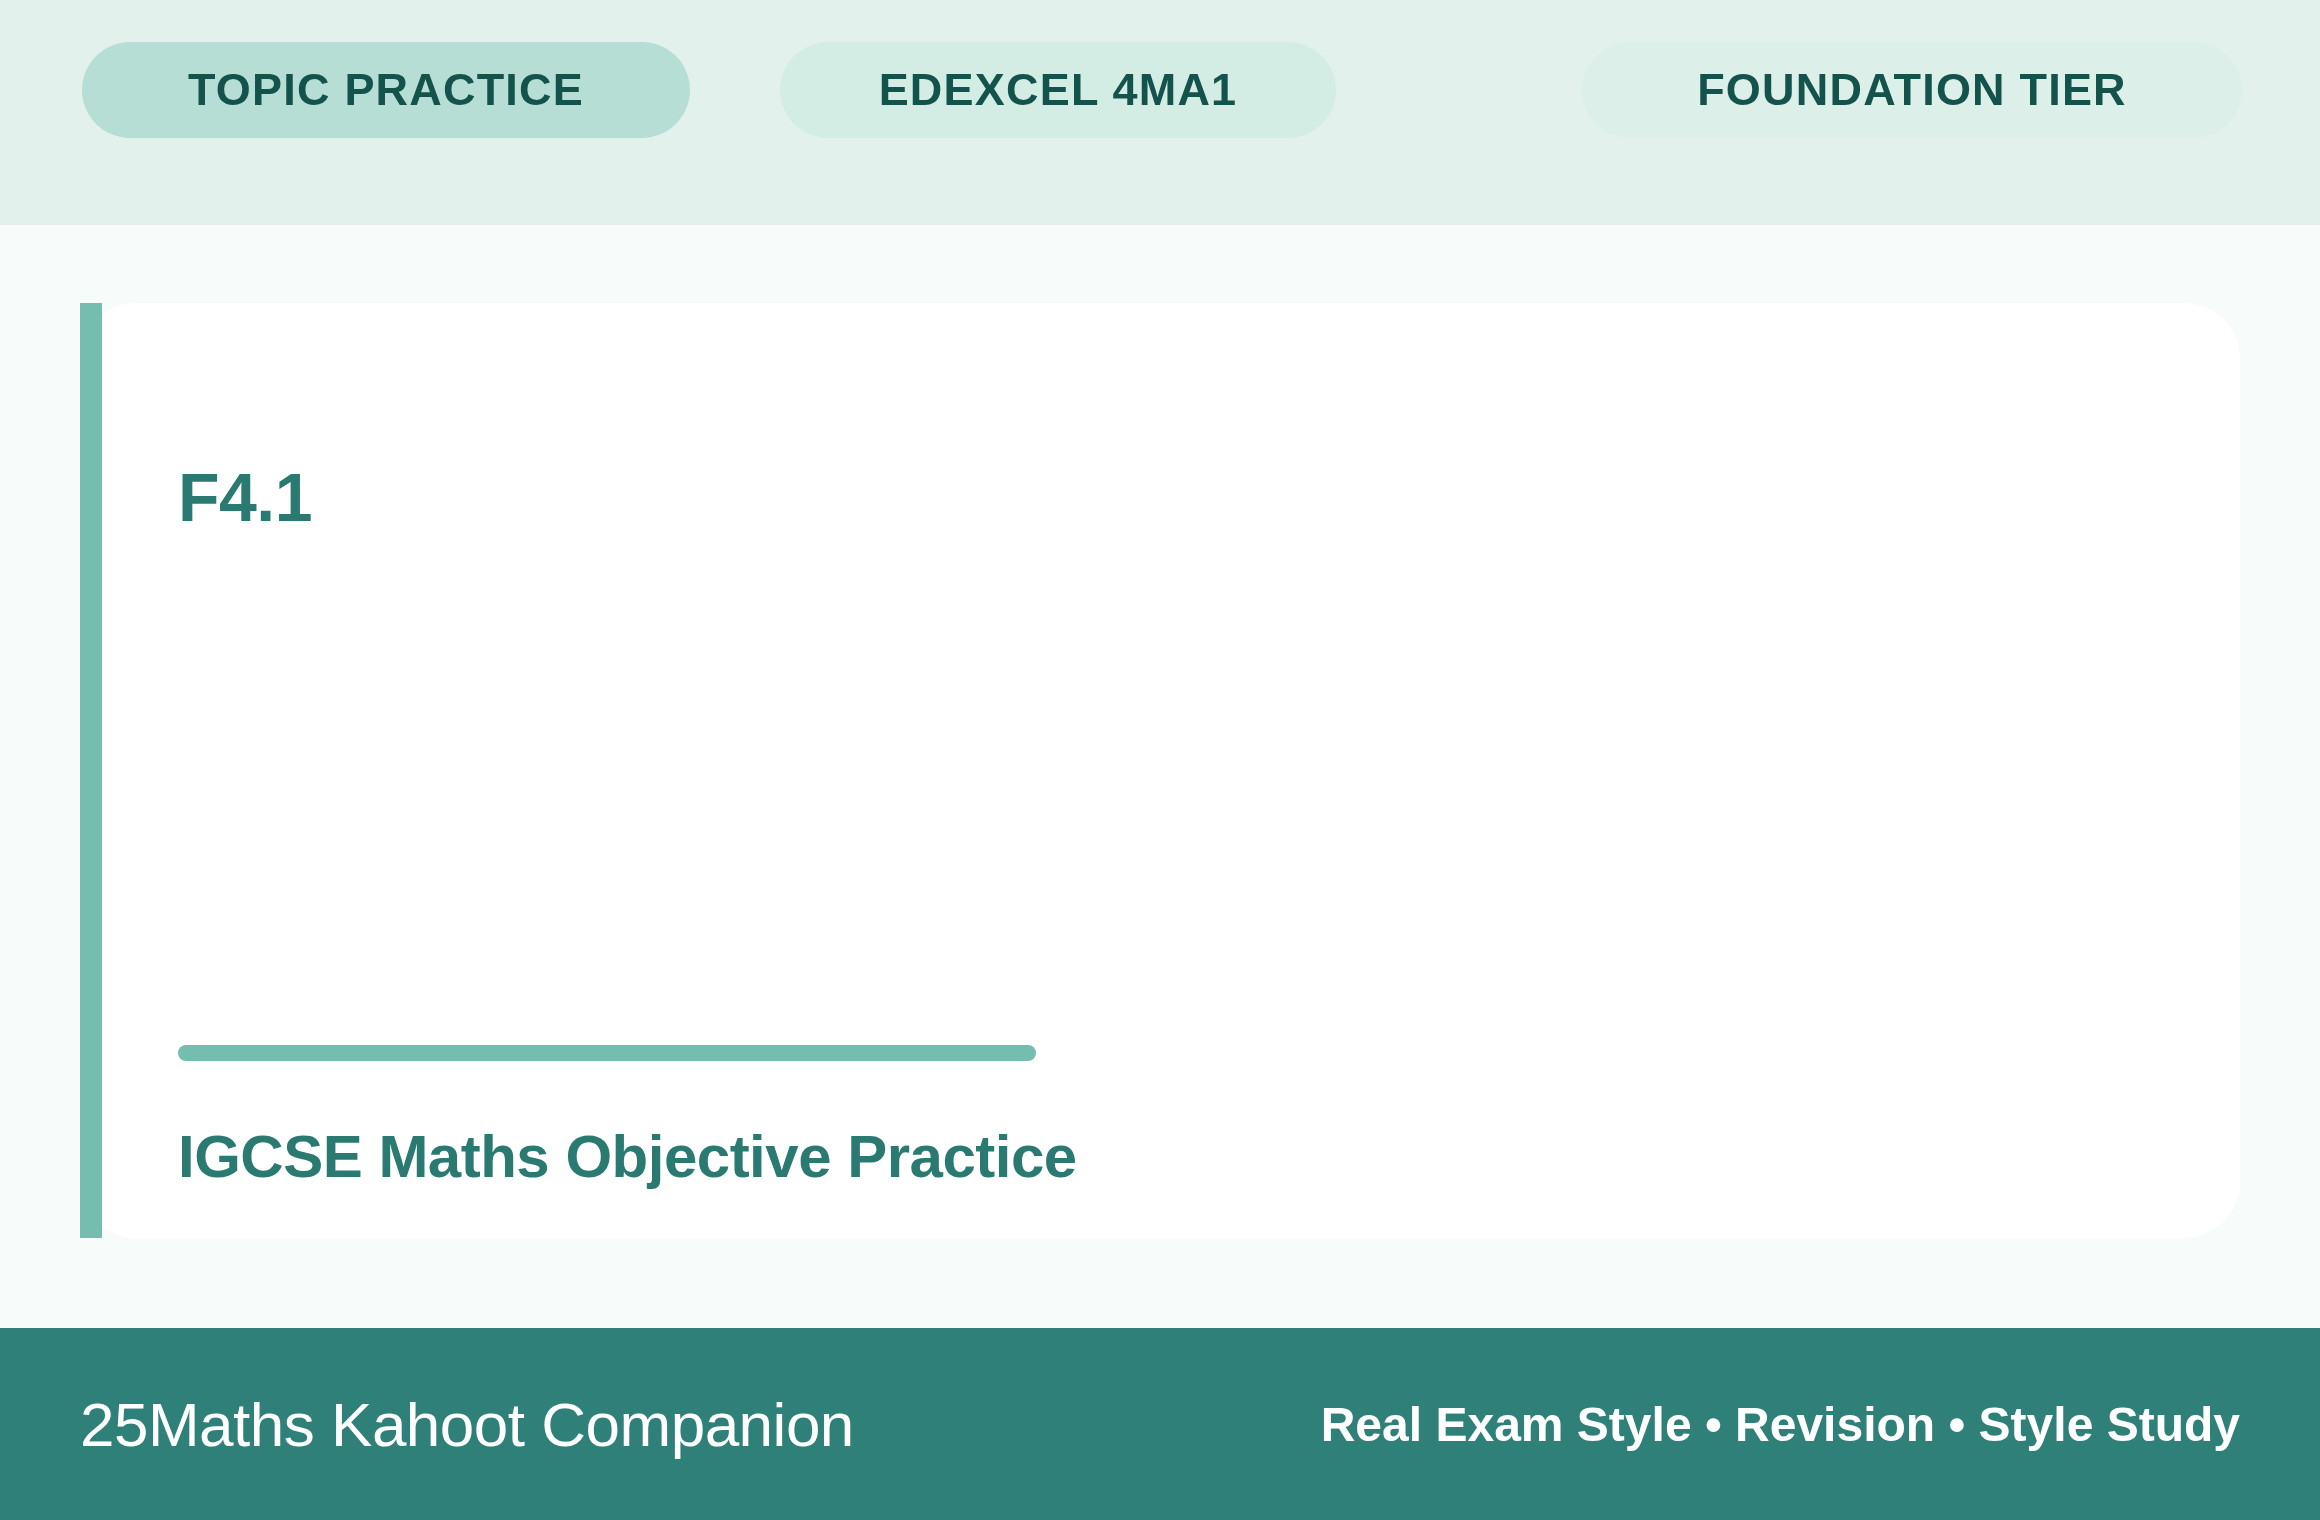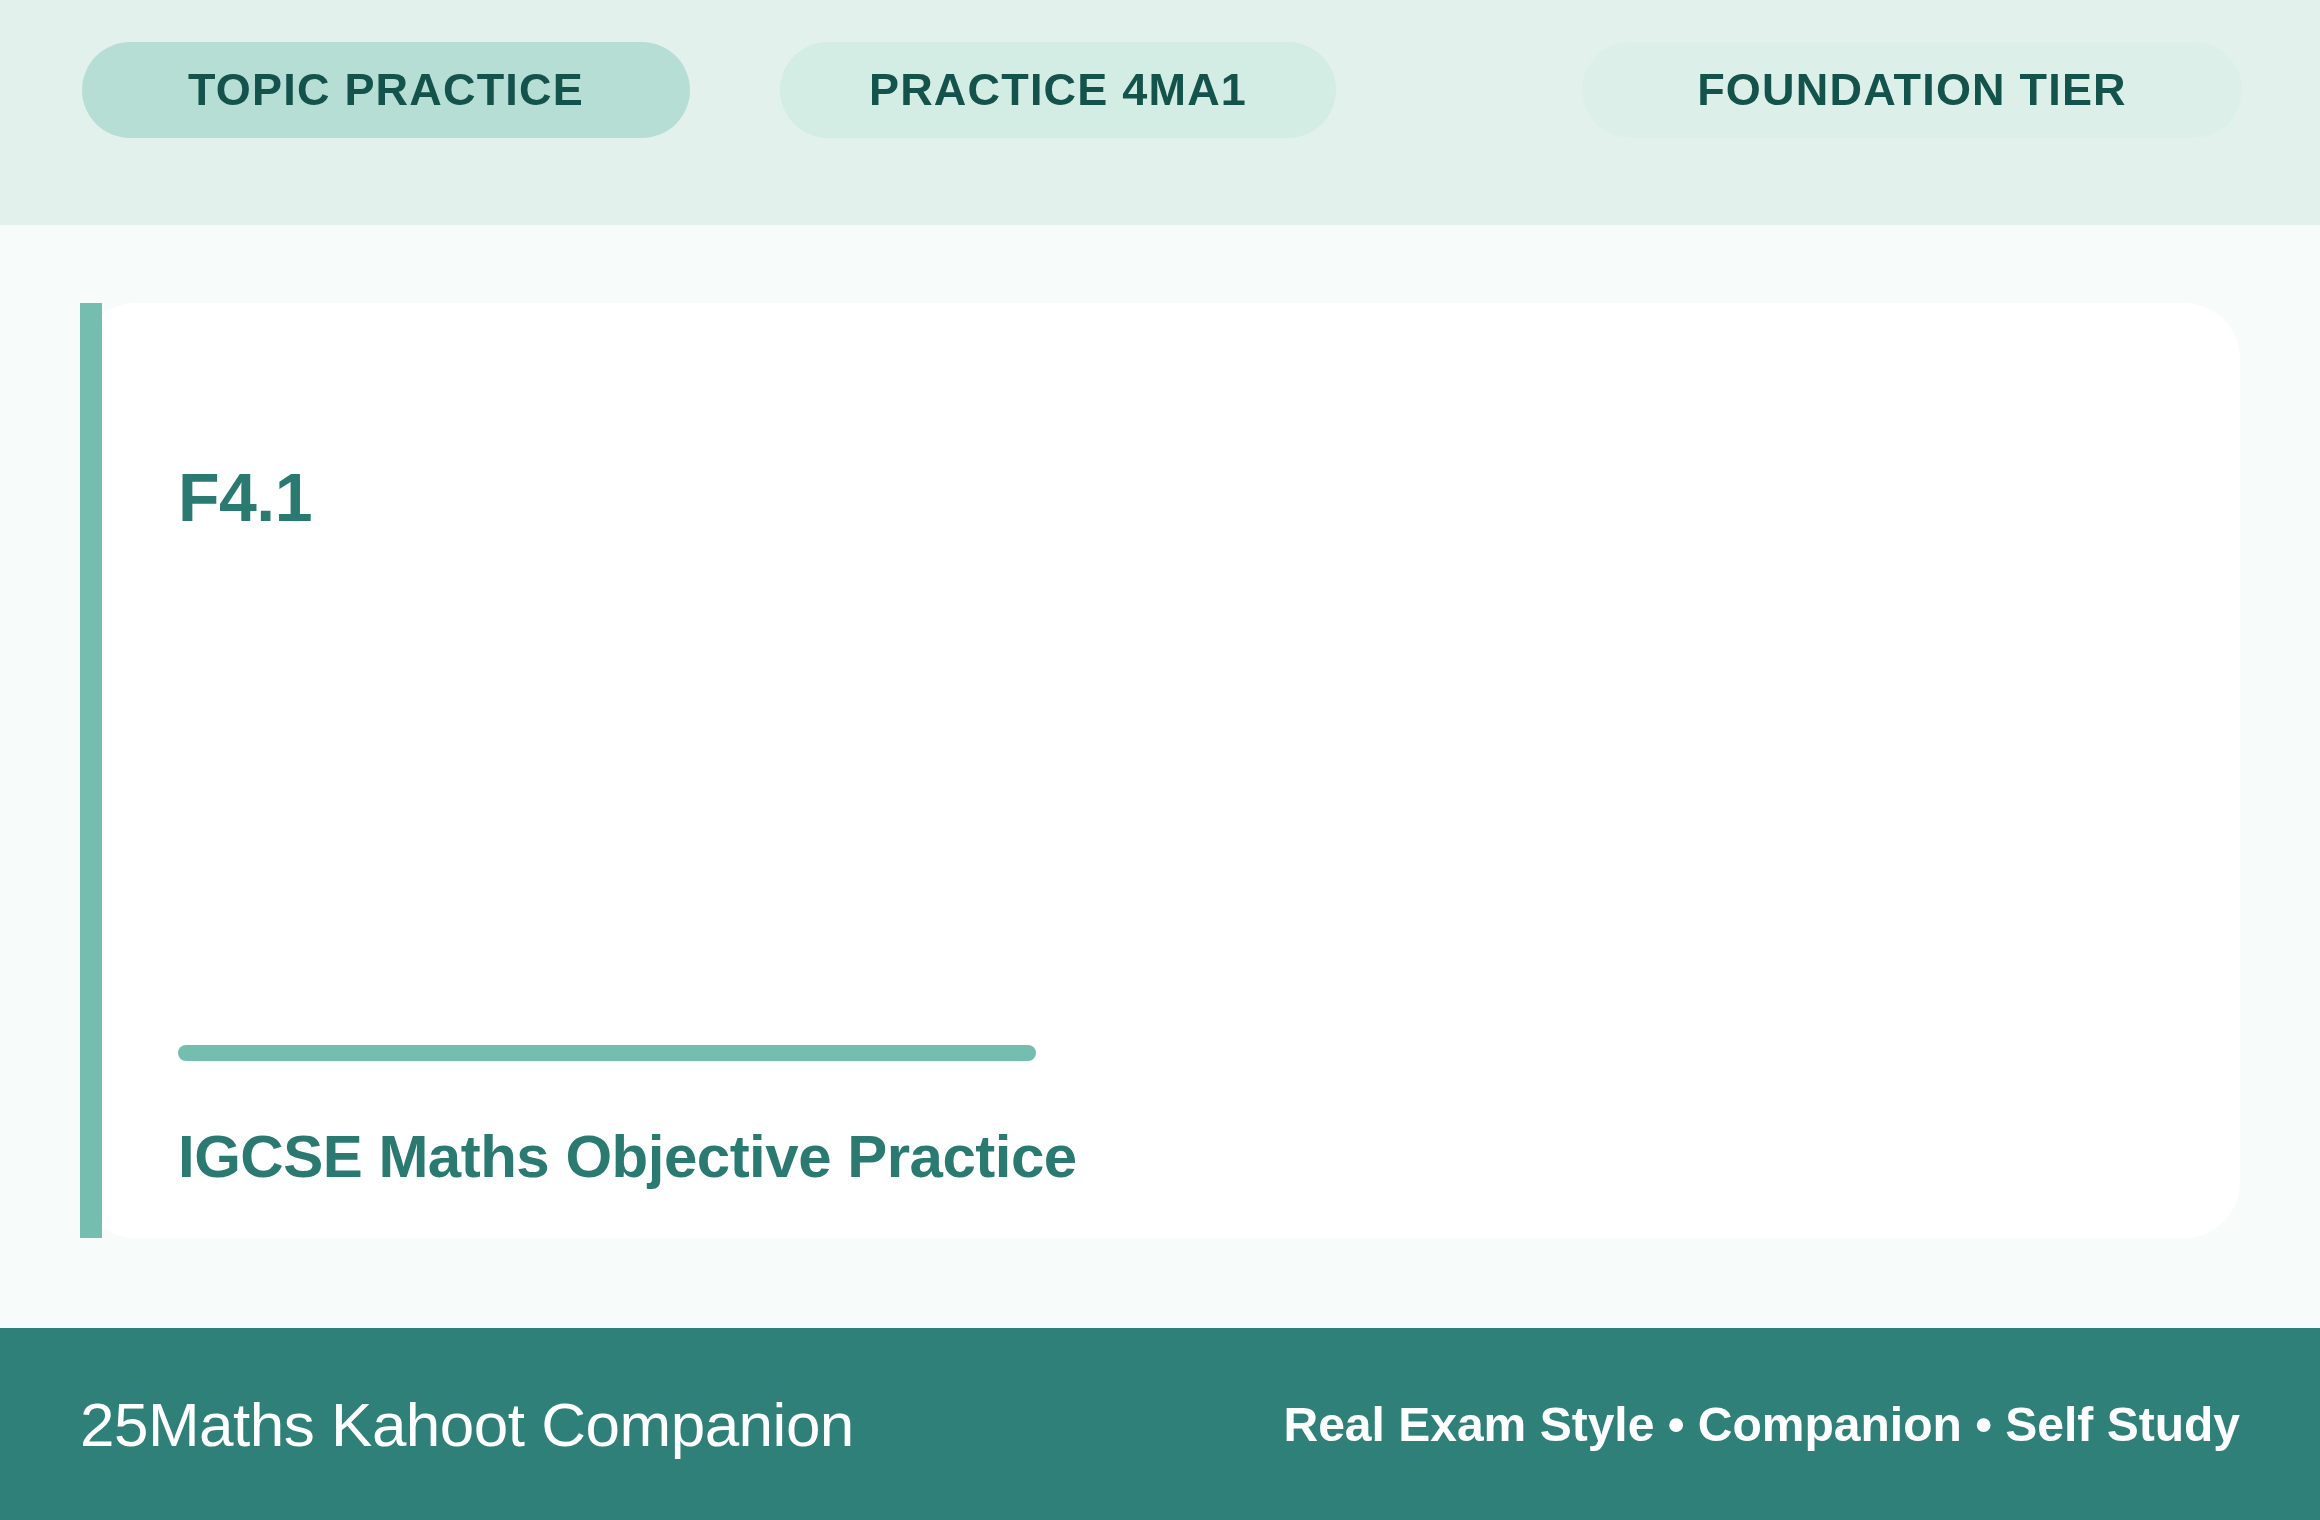--- a/index.html
+++ b/index.html
@@ -187,36 +187,36 @@
 </head>
 <body>
 
 <div class="slide">
 
   <div class="header">
     <div class="pill pill-1">
       <span>TOPIC PRACTICE</span>
     </div>
     <div class="pill pill-2">
-      <span>PRACTICE 4MA1</span>
+      <span>EDEXCEL 4MA1</span>
     </div>
     <div class="pill pill-3">
       <span>FOUNDATION TIER</span>
     </div>
   </div>
 
   <div class="body-area">
     <div class="card">
       <div class="accent-bar"></div>
       <div class="card-inner">
         <div class="code-label">F4.1</div>
         <div class="divider"></div>
         <div class="subtitle">IGCSE Maths Objective Practice</div>
       </div>
     </div>
   </div>
 
   <div class="footer">
     <div class="footer-brand">25Maths Kahoot Companion</div>
-    <div class="footer-tags">Real Exam Style • Companion • Self Study</div>
+    <div class="footer-tags">Real Exam Style • Revision • Style Study</div>
   </div>
 
 </div>
 
 </body></html>

